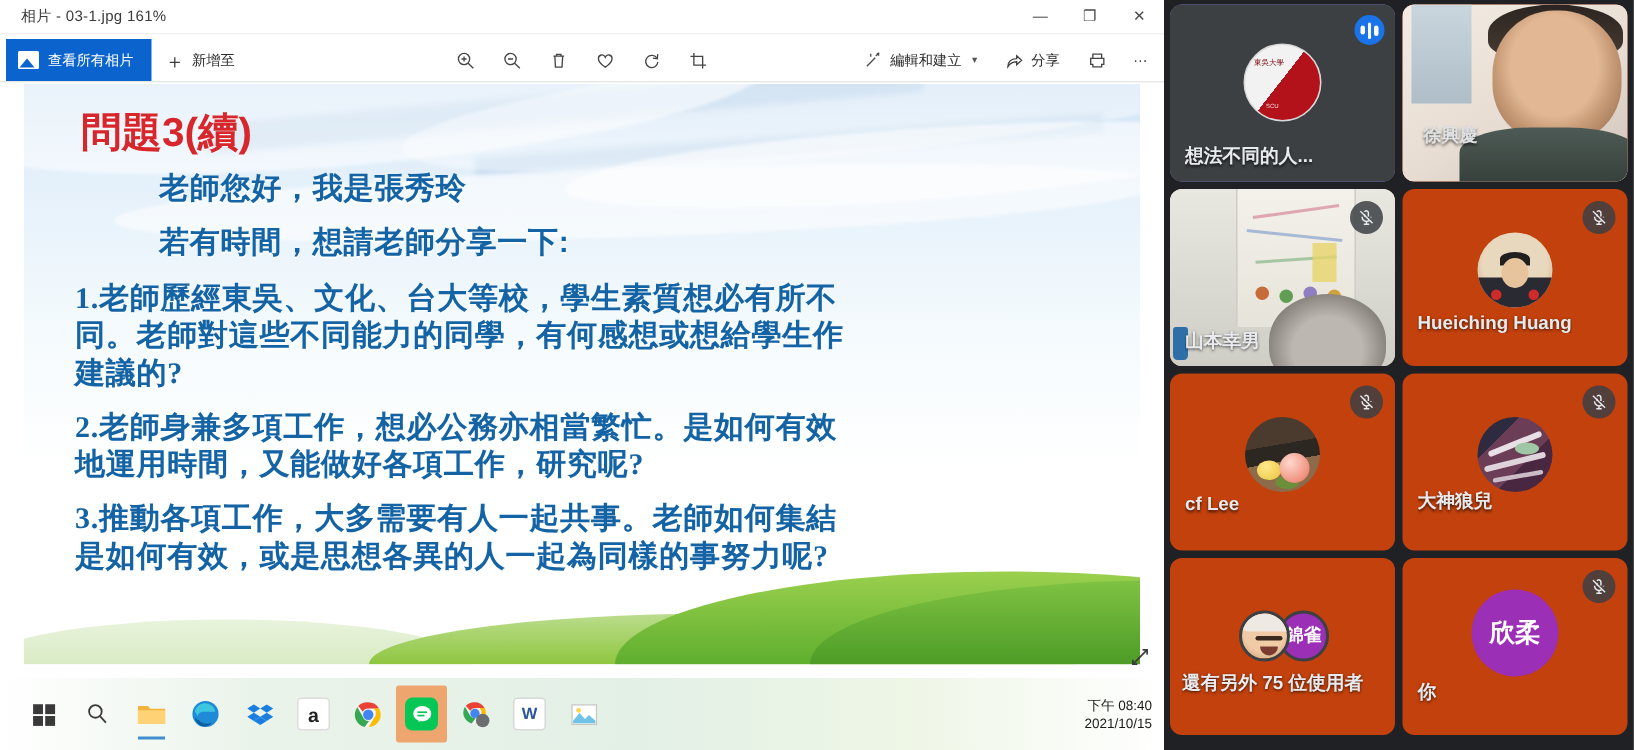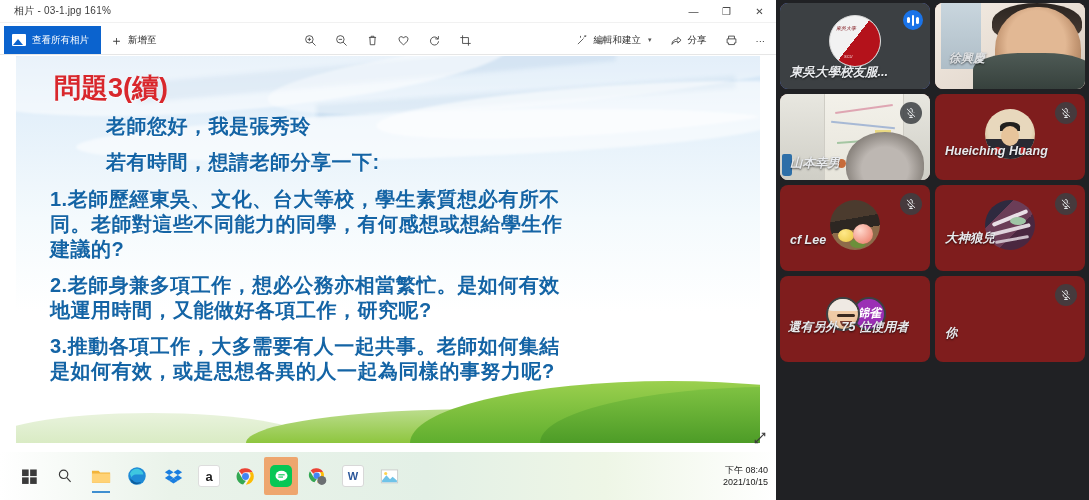--- a/index.html
+++ b/index.html
@@ -94,21 +94,21 @@
   }
   .slide-lines { position: absolute; left: 62px; top: 57px; width: 680px; }
   .sl {
     font-size: 20px; font-weight: bold; color: #1464a5; line-height: 1.32;
     letter-spacing: .5px; text-shadow: 0 1px 0 rgba(255,255,255,.85);
   }
   .sl.para { margin-top: 10px; }
   .sl.indent { margin-left: 28px; }
   .sl-blk { margin-top: 11px; }
   .sl-blk .sl { line-height: 1.25; }
-  .sl-blk.first { margin-left: -28px; }
+  .sl-blk.first { margin-left: -28px; font-family: Liberation Serif, serif; }
   .hill {
     position: absolute; bottom: 0; border-radius: 50% 50% 0 0 / 100% 100% 0 0;
   }
   .h1 { left: -30px; width: 330px; height: 30px; background: linear-gradient(180deg,#e9f3dd,#d9ebc4); }
   .h2 { left: 230px; width: 470px; height: 34px; background: linear-gradient(180deg,#bcdd8e,#8ec63f); }
   .h3 { left: 1080px; width: 520px; height: 62px; background: linear-gradient(180deg,#9bd04e,#5fae2e); }
   .h4 { left: 1215px; width: 470px; height: 56px; background: linear-gradient(180deg,#7fc242,#4d9c27); }
   .hills-wrap { position:absolute; left:0; bottom:0; width:100%; height:72px; overflow:hidden; }
 
   .expand-icon {
@@ -137,23 +137,22 @@
     font-size: 9px; color: #1a1a1a; line-height: 1.35;
   }
 
   
   #meet {
     position: absolute; left: 776px; top: 0; width: 313px; height: 500px;
     background: #202124; padding: 3px 4px; overflow: hidden;
   }
   .grid { display: grid; grid-template-columns: 1fr 1fr; gap: 5px 5px; }
   .tile {
-    position: relative; height: 86px; border-radius: 8px; overflow: hidden;
-    background: #7f1d1d;
-    font-style: italic;
+    position: relative; height: 118px; border-radius: 8px; overflow: hidden;
+    background: #c2410c;
   }
   .tile.speaking { outline: 2px solid #3b7de9; outline-offset: -2px; }
   .tile-name {
     position: absolute; left: 10px; bottom: 8px; color: #e8eaed;
     font-size: 12.5px; font-weight: bold; z-index: 4;
     text-shadow: 0 1px 2px rgba(0,0,0,.7); max-width: 90%;
     overflow: hidden; white-space: nowrap; text-overflow: ellipsis;
   }
   .avatar {
     position: absolute; left: 50%; top: 46%; transform: translate(-50%,-50%);
@@ -529,21 +528,21 @@
         <div class="logo-circle">
           <div class="red"></div>
           <div class="txt">東吳大學</div>
           <div class="txt2">SCU</div>
         </div>
         <div class="speak-ind">
             <i></i>
             <i></i>
             <i></i>
           </div>
-        <div class="tile-name">東吳大學校友服...</div>
+        <div class="tile-name">想法不同的人...</div>
       </div>
 
       <div class="tile">
         <div class="photo-xu">
           <div class="xu-wall"></div>
           <div class="xu-door"></div>
           <div class="xu-hair"></div>
           <div class="xu-head"></div>
           <div class="xu-body"></div>
         </div>
@@ -627,20 +626,21 @@
         <div class="ava-photo-small">
           <span class="hat"></span>
           <span class="eyes"></span>
           <span class="mouth"></span>
         </div>
         <div class="ava-purple-small">錦雀</div>
         <div class="tile-name" style="bottom:26px; left:8px;">還有另外 75 位使用者</div>
       </div>
 
       <div class="tile">
+        <div class="ava-big-purple">欣柔</div>
         <div class="mic-off">
           <svg width="12" height="12" viewBox="0 0 16 16" fill="none" stroke="#e8eaed" stroke-width="1.3">
             <path d="M6.3 3.1a1.8 1.8 0 0 1 3.4.9v3.2M6.3 7.1v-2M4 7.4a4 4 0 0 0 6.3 3.3M12 7.4v.6M8 11.6V14M5.6 14h4.8"></path>
             <line x1="2.6" y1="2.4" x2="13.4" y2="13.2"></line>
           </svg>
         </div>
         <div class="tile-name" style="bottom:20px;">你</div>
       </div>
 
     </div>

